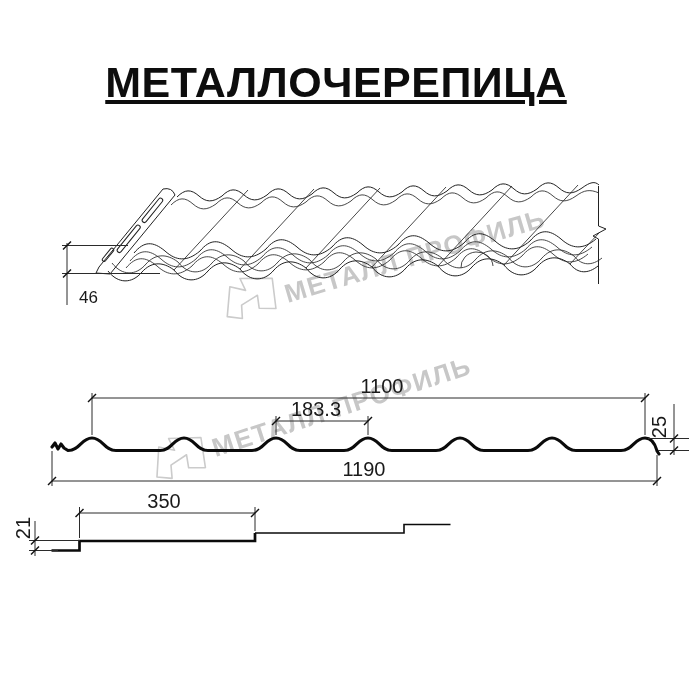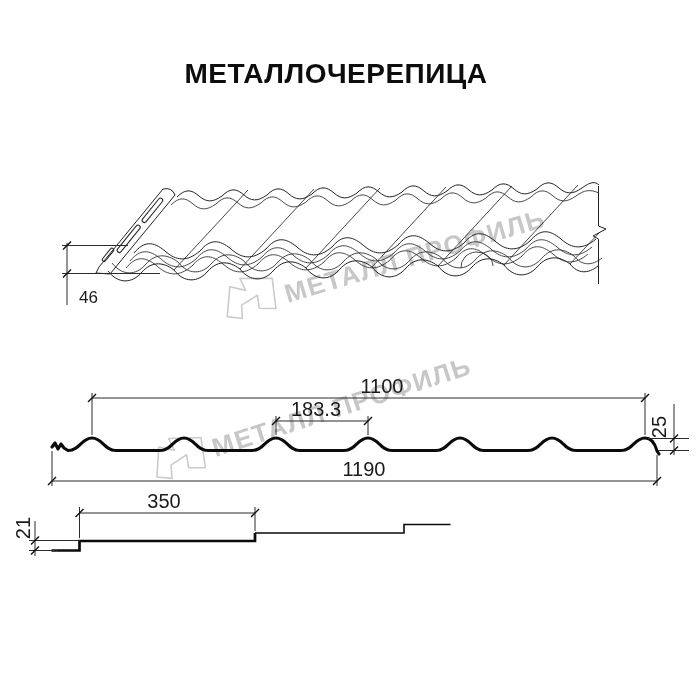--- a/index.html
+++ b/index.html
@@ -1,19 +1,19 @@
 <!DOCTYPE html>
 <html><head>
 <meta charset="utf-8">
 <style>
   html,body{margin:0;padding:0;background:#fff;}
   .canvas{position:relative;width:700px;height:700px;background:#ffffff;overflow:hidden;
           font-family:"Liberation Sans",sans-serif;}
   .title{position:absolute;top:58px;left:0;width:672px;text-align:center;
-         font-size:28px;font-weight:bold;letter-spacing:0.5px;color:#0d0d0d;}
+         font-size:43px;font-weight:bold;letter-spacing:0.5px;color:#0d0d0d;text-decoration:underline;}
   .subtitle{position:absolute;top:101px;left:0;width:700px;text-align:center;
          font-size:14px;font-weight:normal;letter-spacing:2.2px;color:#151515;}
   svg{position:absolute;top:0;left:0;}
   .thin{stroke:#222;stroke-width:1;fill:none;}
   .thin2{stroke:#333;stroke-width:0.9;fill:none;}
   .thick{stroke:#0b0b0b;stroke-width:3.1;fill:none;stroke-linejoin:round;stroke-linecap:round;}
   .thickb{stroke:#0b0b0b;stroke-width:2.7;fill:none;stroke-linejoin:miter;}
   .thinb{stroke:#0b0b0b;stroke-width:1.6;fill:none;}
   .dim{stroke:#2b2b2b;stroke-width:1;fill:none;}
   .tick{stroke:#111;stroke-width:1.5;}

